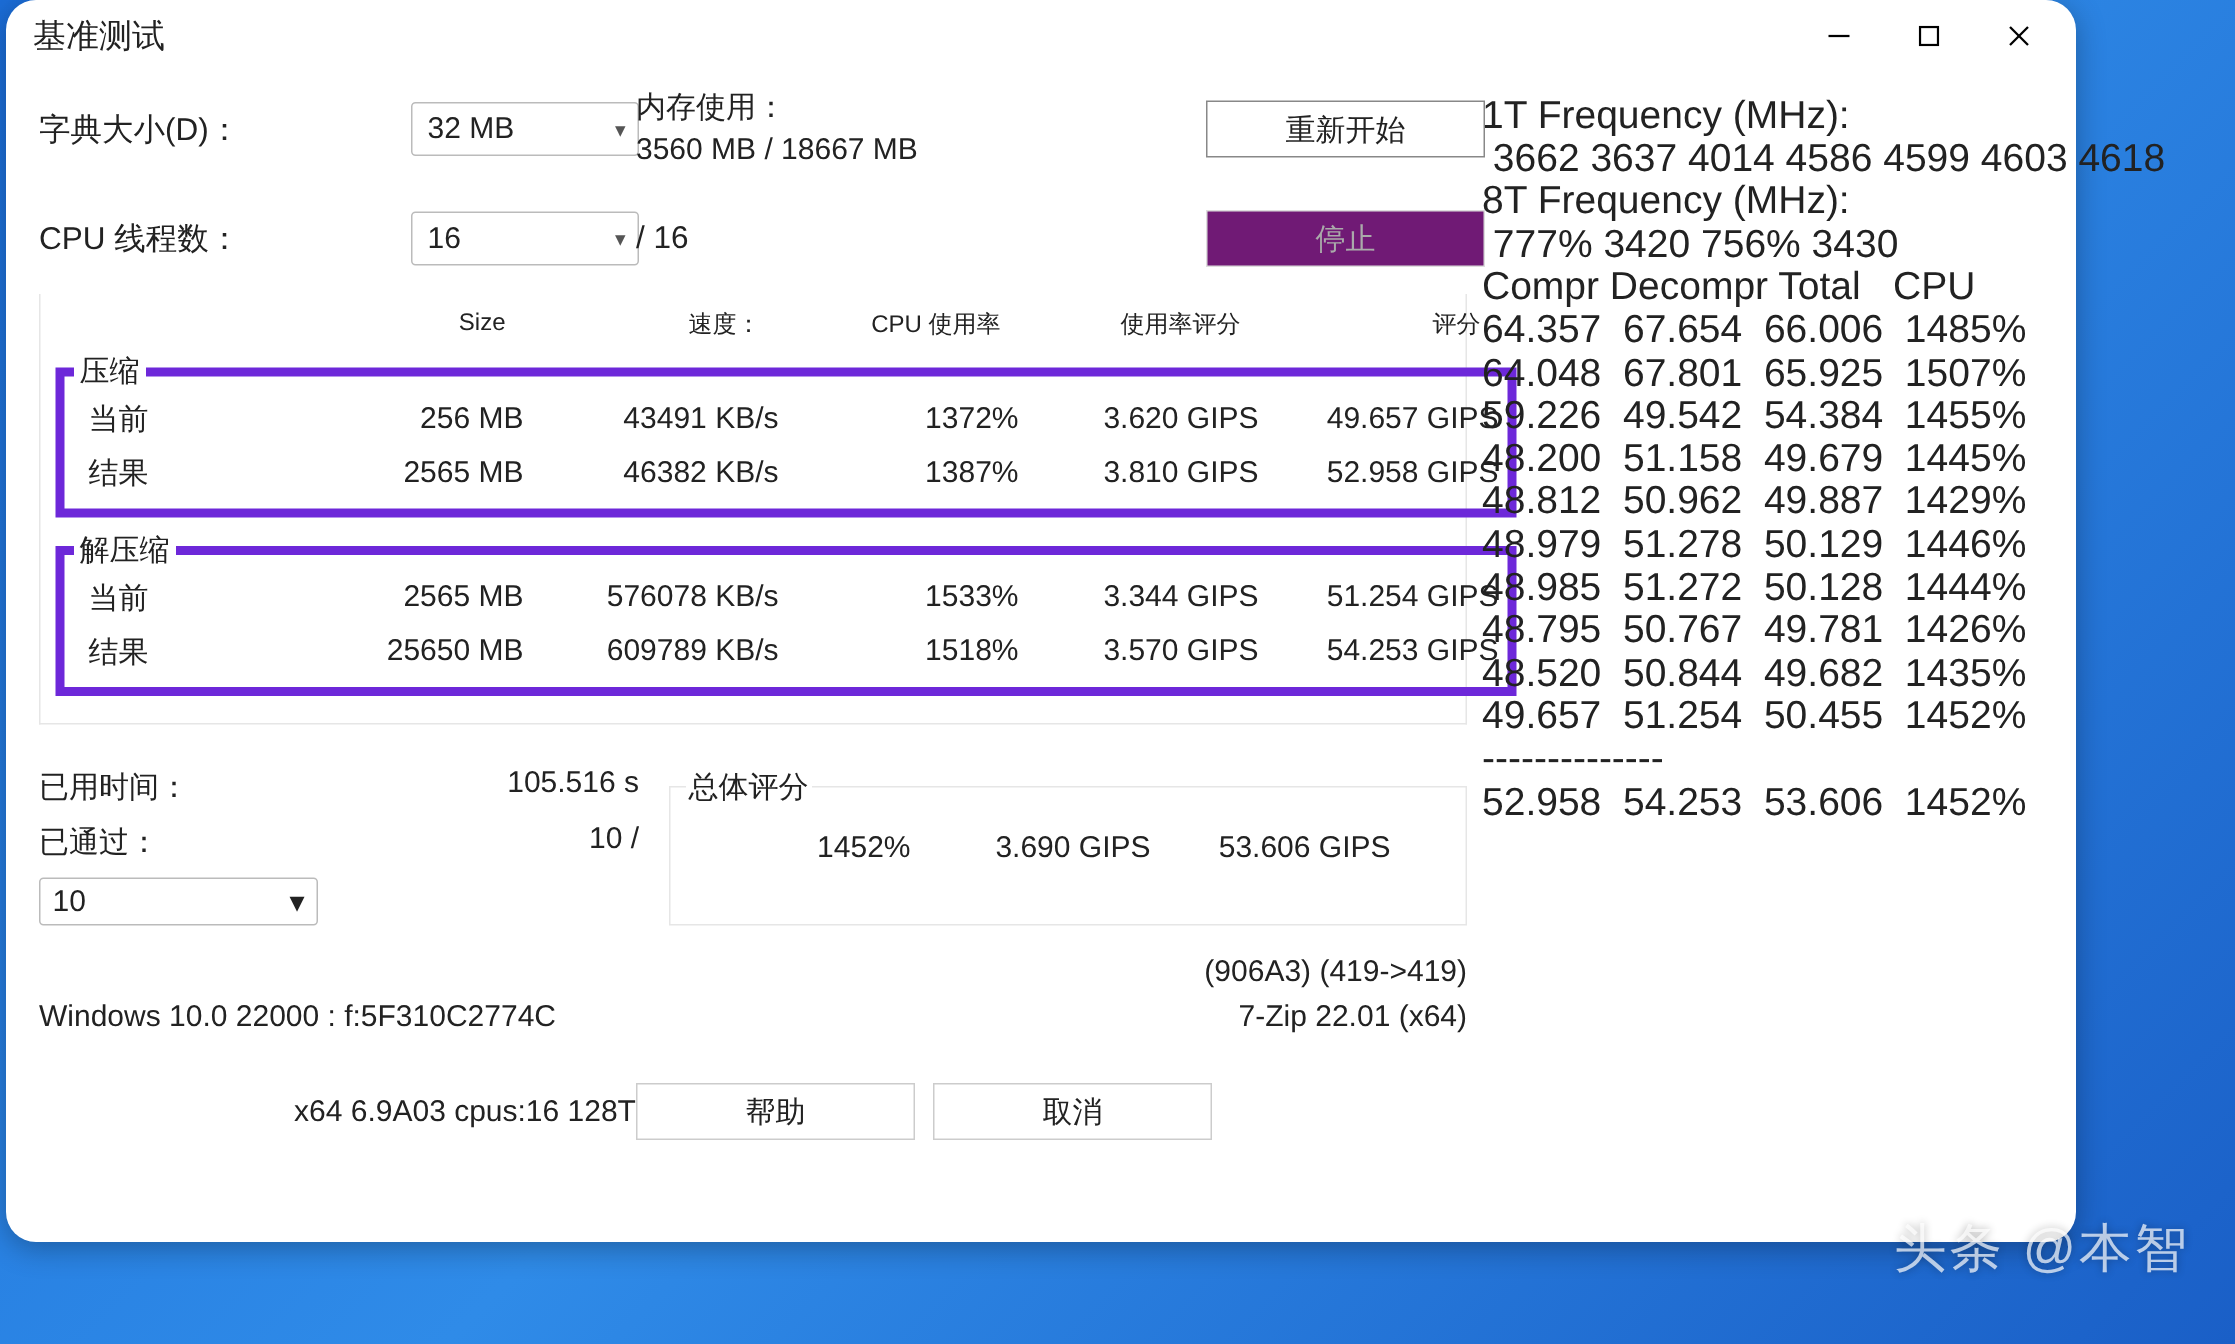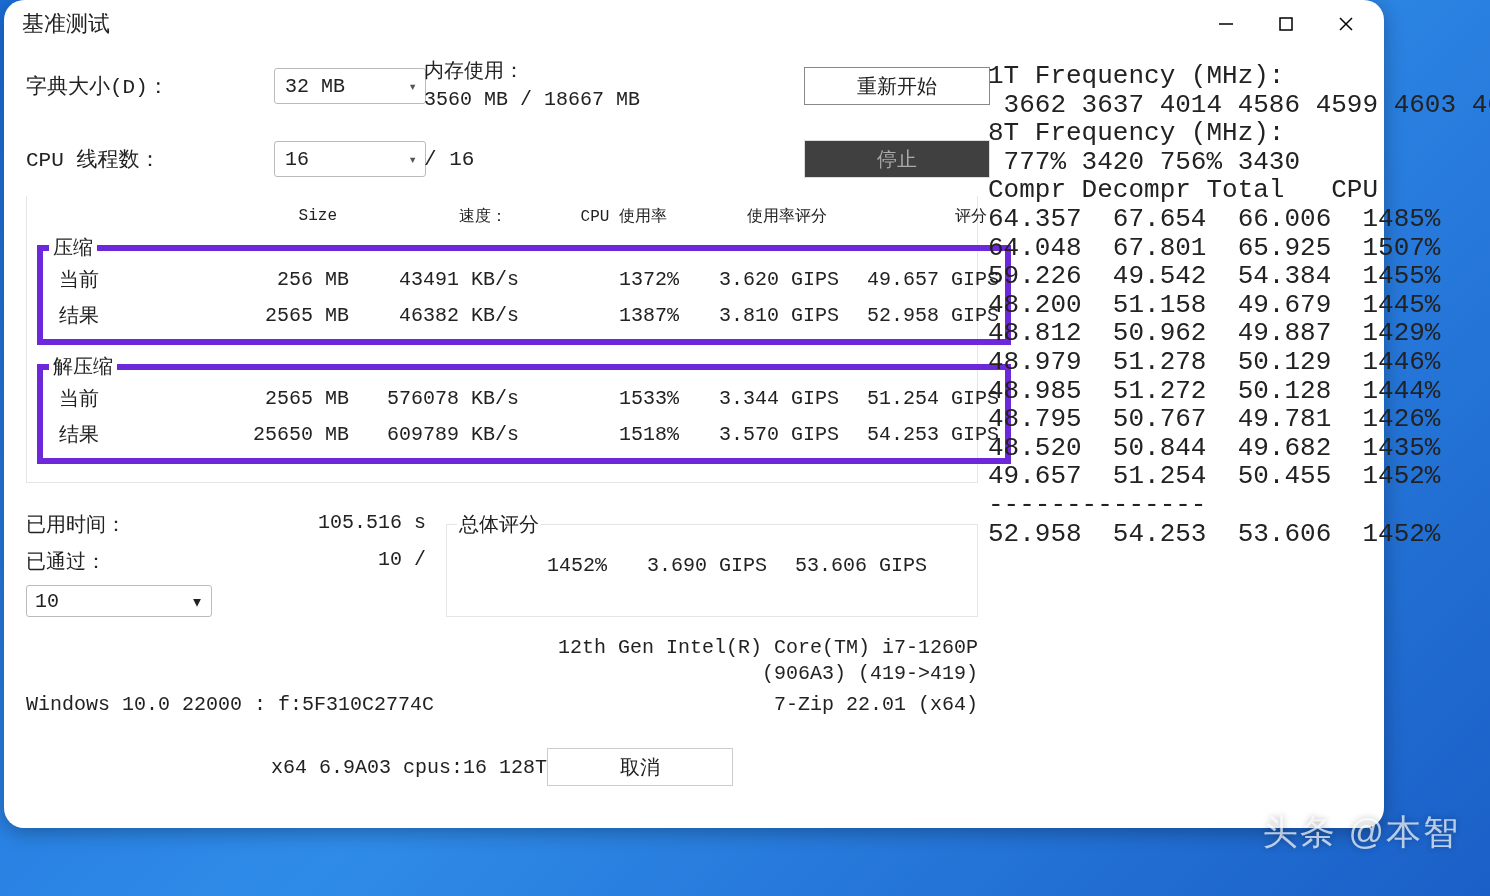--- a/index.html
+++ b/index.html
@@ -47,21 +47,20 @@
     justify-content: center;
     font-size: 18px;
     cursor: pointer;
   }
   .win-btn svg { stroke: #000; stroke-width: 1.5; fill: none; }
   .client {
     flex: 1;
     display: flex;
     padding: 10px 12px 12px 22px;
     gap: 10px;
-    font-family: Liberation Mono, monospace;
   }
   .left-col {
     width: 952px;
     display: flex;
     flex-direction: column;
   }
   .right-col {
     flex: 1;
     font-size: 26px;
     line-height: 1.1;
@@ -94,21 +93,21 @@
     border: 1px solid #888;
     display: flex;
     align-items: center;
     justify-content: center;
     background: #fff;
     font-size: 20px;
   }
   .action-btn.disabled {
     color: #aaa;
     border-color: #ddd;
-    background: #404040;
+    background: #701a75;
   }
   .tbl {
     margin-top: 18px;
     border: 1px solid #e6e6e6;
     border-top: none;
     padding: 2px 10px 10px 10px;
   }
   fieldset.group {
     border: 6px solid #6d28d9;
     margin: 0 0 8px 0;
@@ -316,33 +315,33 @@
             <div>3.690 GIPS</div>
             <div>53.606 GIPS</div>
           </div>
         </fieldset>
       </div>
 
       <div class="sys-lines">
         <div class="sys-row">
           <span></span>
           <div class="cpu-block">
-            <div>12th Gen Intel(R) Core(TM) i7-1260P</div>
             <div>(906A3) (419-&gt;419)</div>
           </div>
         </div>
         <div class="sys-row">
           <span>Windows 10.0 22000 :  f:5F310C2774C</span>
           <span>7-Zip 22.01 (x64)</span>
         </div>
       </div>
 
       <div class="bottom-bar">
         <span>x64 6.9A03 cpus:16 128T</span>
         <div class="bottom-btns">
+          <div class="btn">帮助</div>
           <div class="btn">取消</div>
         </div>
       </div>
 
     </div>
 
     <div class="right-col">1T Frequency (MHz):
  3662 3637 4014 4586 4599 4603 4618
 8T Frequency (MHz):
  777% 3420 756% 3430

